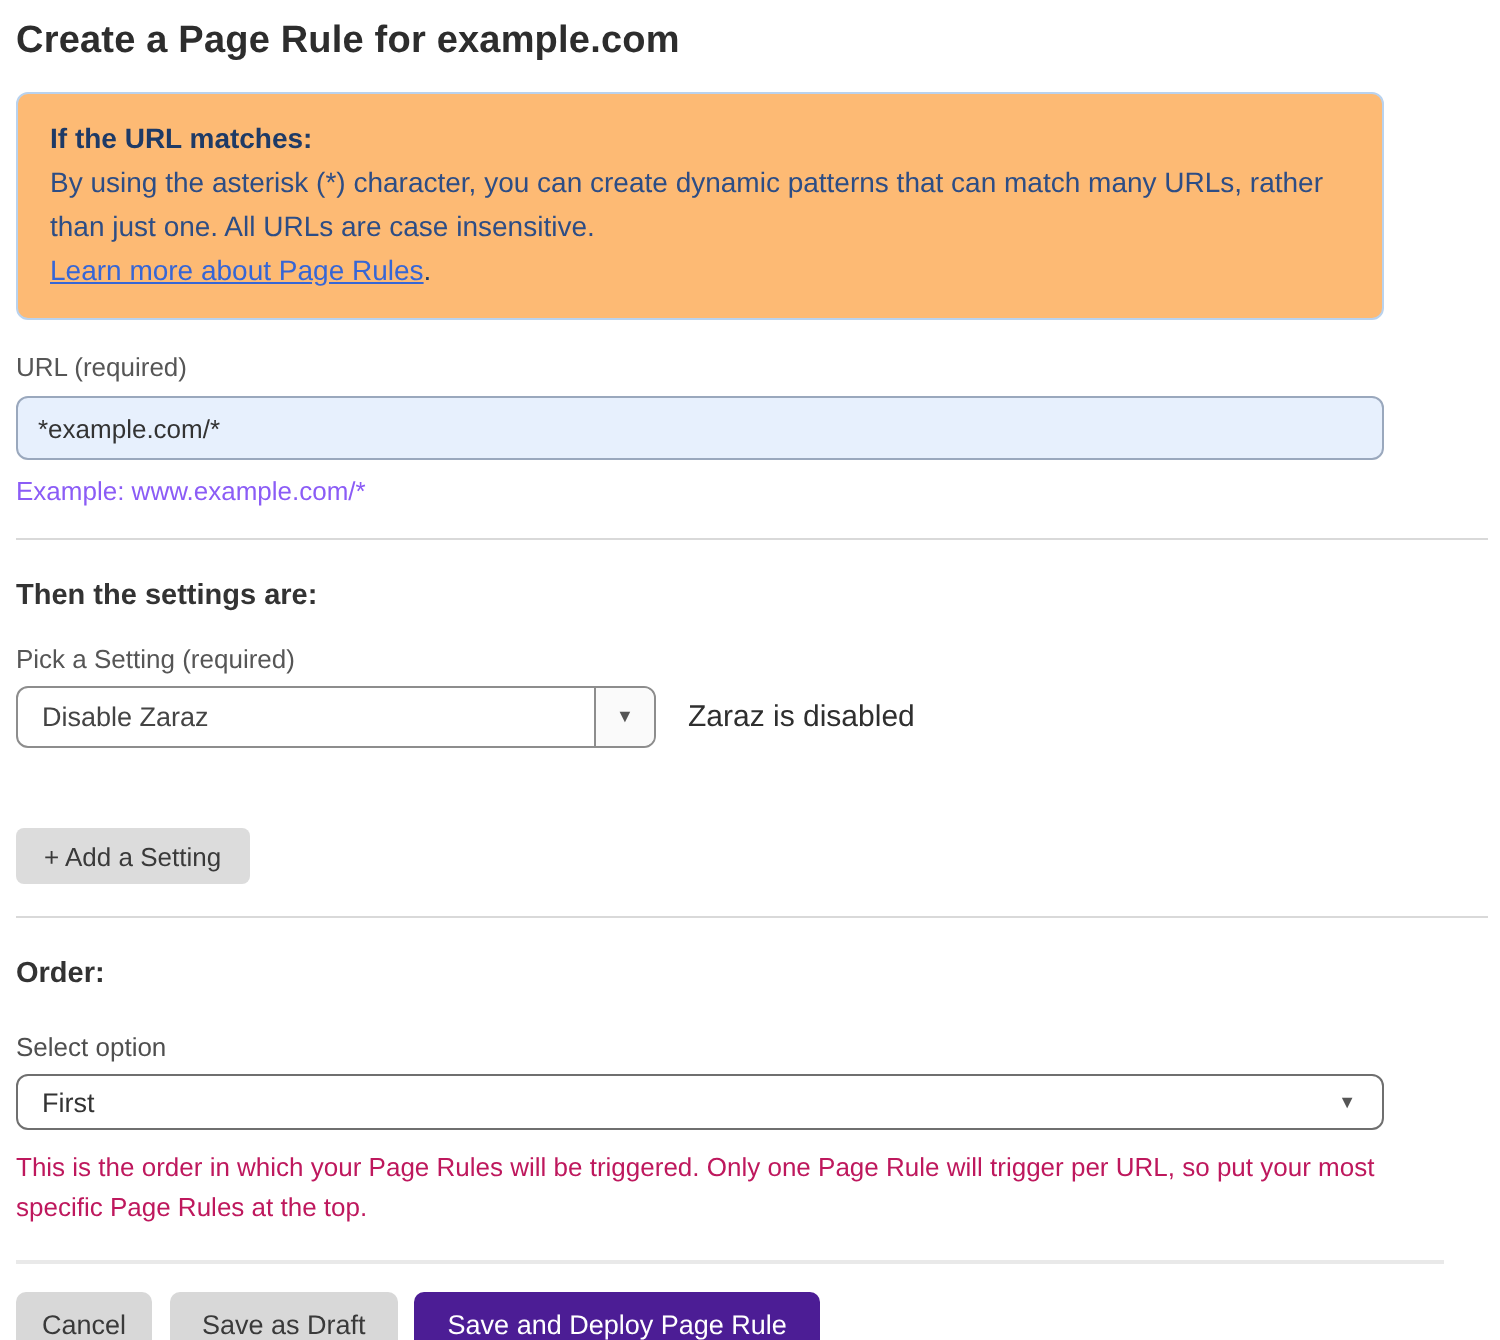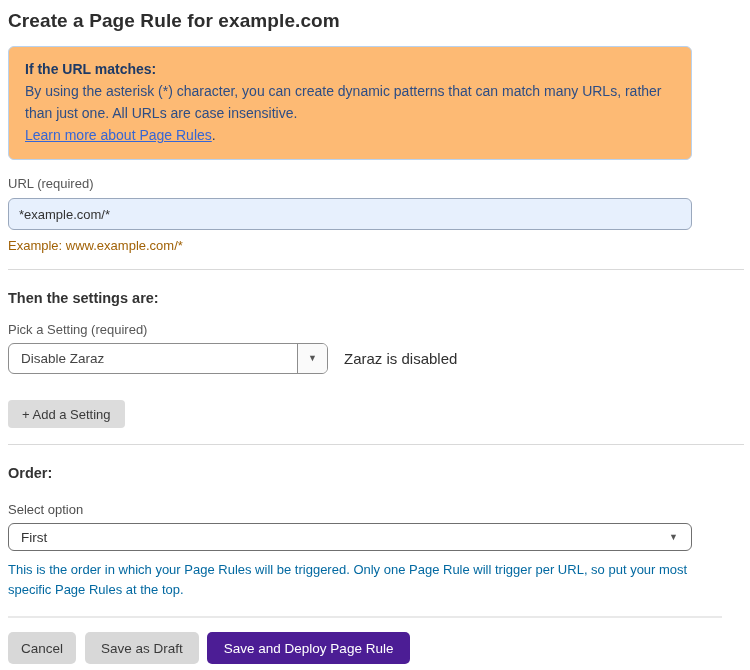--- a/index.html
+++ b/index.html
@@ -47,21 +47,21 @@
     border: 1px solid #9aa8bd;
     border-radius: 6px;
     padding: 0 10px;
     font-family: "Liberation Sans", sans-serif;
     font-size: 13px; color: #333;
     outline: none;
     display: block;
   }
   .field-hint {
     margin-top: 8px;
-    font-size: 13px; color: #a16207;
+    font-size: 13px; color: #8b5cf6;
   }
 
   .divider {
     margin-top: 16px;
     width: 736px;
     border-top: 1px solid #d9d9d9;
   }
   .divider.light {
     width: 714px;
     border-top: 2px solid #e9e9e9;
@@ -109,21 +109,21 @@
   .btn {
     border: none;
     border-radius: 5px;
     font-family: "Liberation Sans", sans-serif;
     font-size: 13.5px;
     color: #3a3a3a;
     background: #d8d8d8;
     cursor: pointer;
   }
   .add-setting-btn {
-    margin-top: 26px;
+    margin-top: 40px;
     height: 28px;
     padding: 2px 14px;
     border-radius: 4px;
     font-size: 13px;
     background: #dcdcdc;
     display: inline-block;
   }
 
   .order-label { margin-top: 21px; font-size: 13px; color: #4f4f4f; }
   .select-box.order-select {
@@ -132,21 +132,21 @@
     border: 1px solid #6f6f6f;
   }
   .order-select .select-value { font-size: 13.5px; color: #333; }
   .order-select .inline-arrow {
     display: flex; align-items: center;
     padding-right: 13px;
   }
   .order-desc {
     margin-top: 9px;
     width: 700px;
-    font-size: 13px; color: #0369a1;
+    font-size: 13px; color: #be185d;
     line-height: 20px;
   }
 
   .actions {
     margin-top: 14px;
     display: flex; align-items: center;
   }
   .actions .btn { height: 32px; }
   .cancel-btn { width: 68px; }
   .save-draft-btn { margin-left: 9px; padding: 0 16px; }

